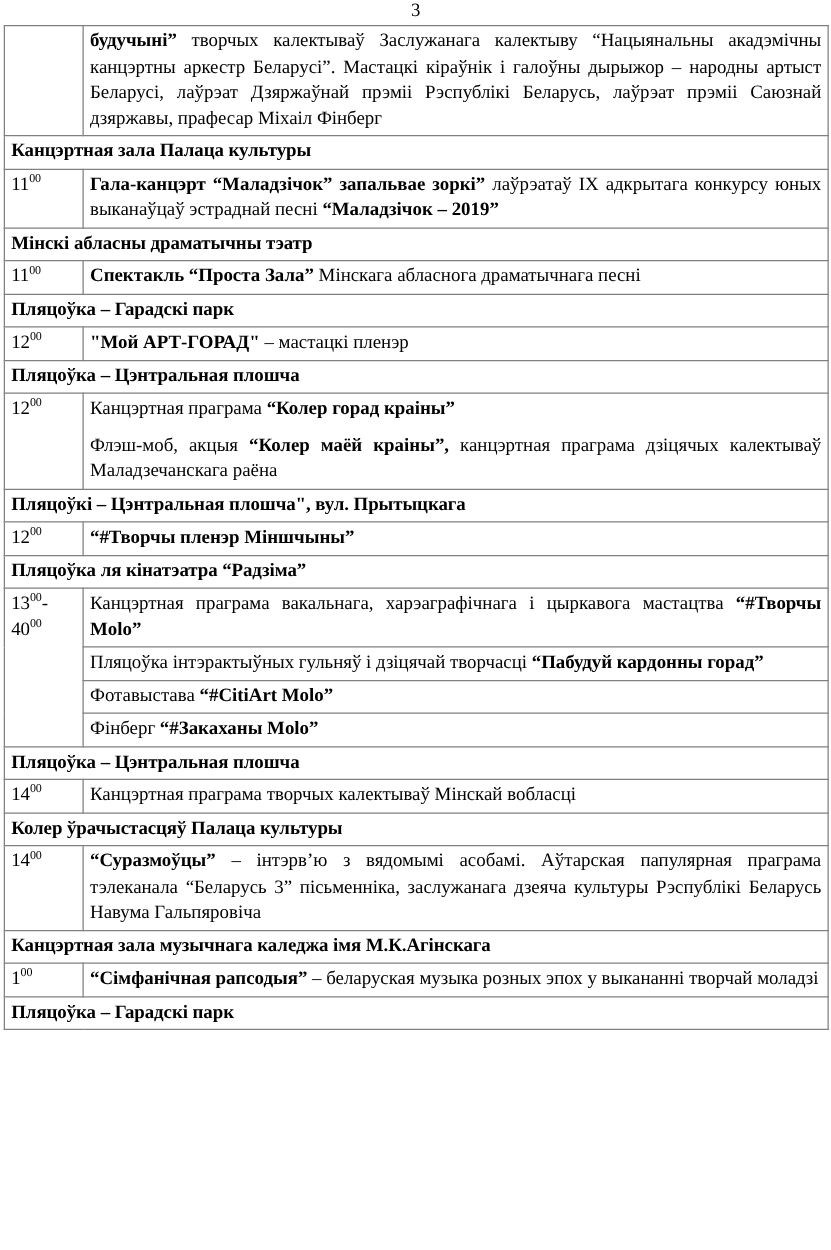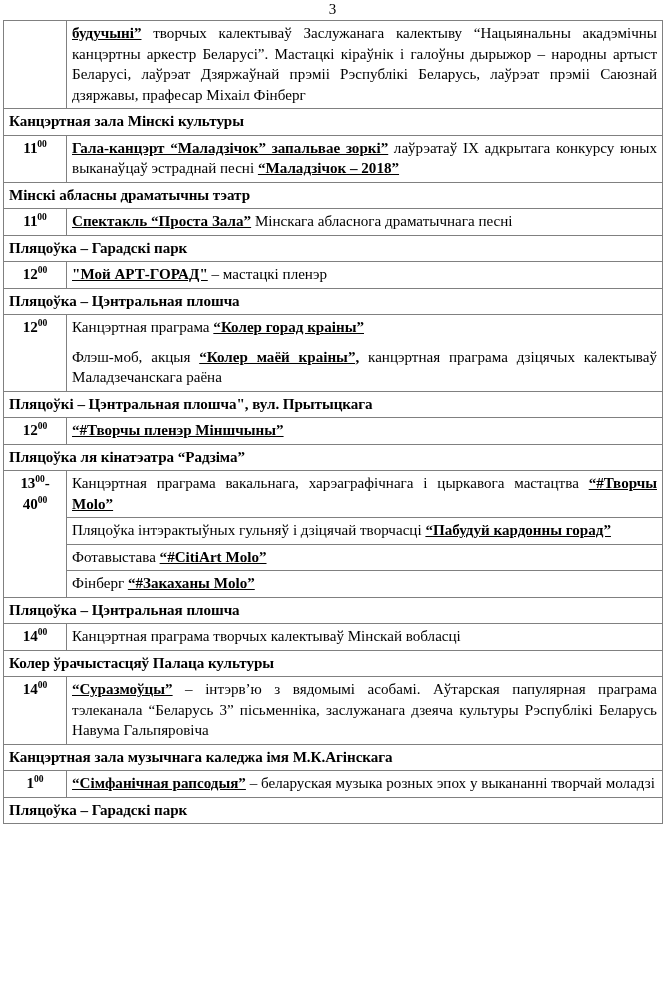--- a/index.html
+++ b/index.html
@@ -38,22 +38,21 @@
     border: 1px solid #808080;
     vertical-align: top;
     padding: 2px 5px 3px 5px;
     font-size: 15.1px;
     line-height: 20.5px;
   }
   col.time-col { width: 63px; }
   col.desc-col { width: 596px; }
 
   td.time {
-    text-align: center;
-    font-weight: bold;
+    font-weight: normal;
     white-space: nowrap;
     padding-left: 2px;
     padding-right: 2px;
     letter-spacing: -0.1px;
   }
   td.time sup {
     font-size: 9.6px;
     vertical-align: super;
     line-height: 0;
   }
@@ -73,46 +72,46 @@
   }
   td.section {
     font-weight: bold;
     text-align: left;
     padding-left: 6px;
     padding-top: 2px;
     padding-bottom: 3px;
     white-space: nowrap;
     letter-spacing: -0.05px;
   }
-  b { font-weight: bold; text-decoration: underline; }
+  b { font-weight: bold; }
 </style>
 </head>
 <body>
 
 <div class="page">
   <div class="page-number">3</div>
   <table class="schedule">
     <colgroup>
       <col class="time-col">
       <col class="desc-col">
     </colgroup>
     <tbody>
         <tr>
           <td class="time"></td>
           <td class="desc">
             <p><b>будучыні”</b><span> творчых калектываў Заслужанага калектыву “Нацыянальны акадэмічны канцэртны аркестр Беларусі”. Мастацкі кіраўнік і галоўны дырыжор – народны артыст Беларусі, лаўрэат Дзяржаўнай прэміі Рэспублікі Беларусь, лаўрэат прэміі Саюзнай дзяржавы, прафесар Міхаіл Фінберг</span></p>
           </td>
         </tr>
         <tr>
-          <td class="section" colspan="2">Канцэртная зала Мінскі культуры</td>
+          <td class="section" colspan="2">Канцэртная зала Палаца культуры</td>
         </tr>
         <tr>
           <td class="time"><span>11</span><sup>00</sup></td>
           <td class="desc">
-            <p><b>Гала-канцэрт “Маладзічок” запальвае зоркі”</b><span> лаўрэатаў IX адкрытага конкурсу юных выканаўцаў эстраднай песні </span><b>“Маладзічок – 2018”</b></p>
+            <p><b>Гала-канцэрт “Маладзічок” запальвае зоркі”</b><span> лаўрэатаў IX адкрытага конкурсу юных выканаўцаў эстраднай песні </span><b>“Маладзічок – 2019”</b></p>
           </td>
         </tr>
         <tr>
           <td class="section" colspan="2">Мінскі абласны драматычны тэатр</td>
         </tr>
         <tr>
           <td class="time"><span>11</span><sup>00</sup></td>
           <td class="desc">
             <p><b>Спектакль “Проста Зала”</b><span> Мінскага абласнога драматычнага песні</span></p>
           </td>

